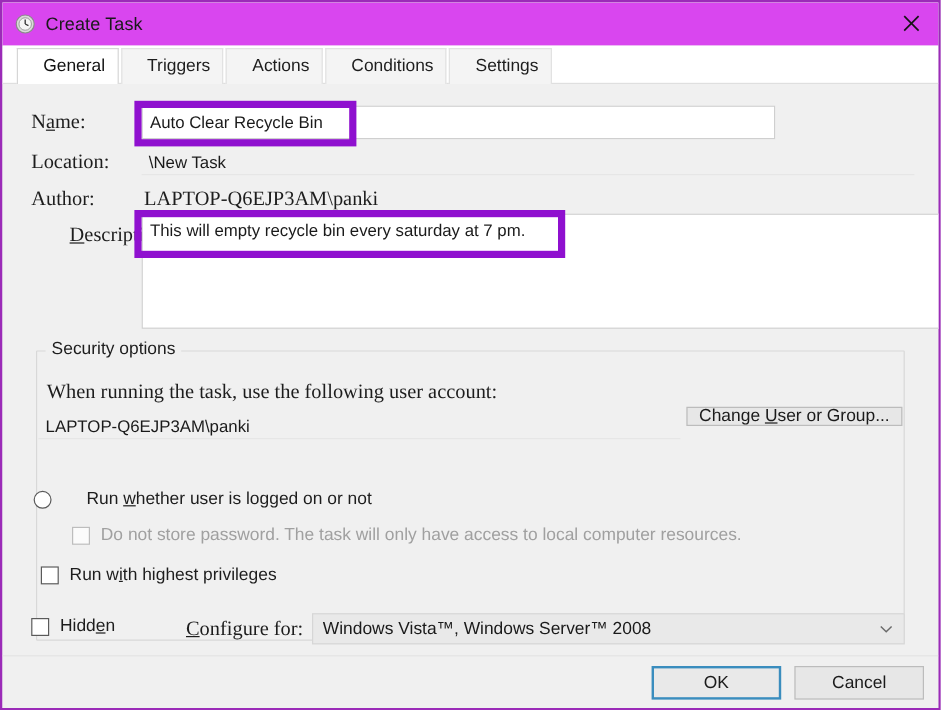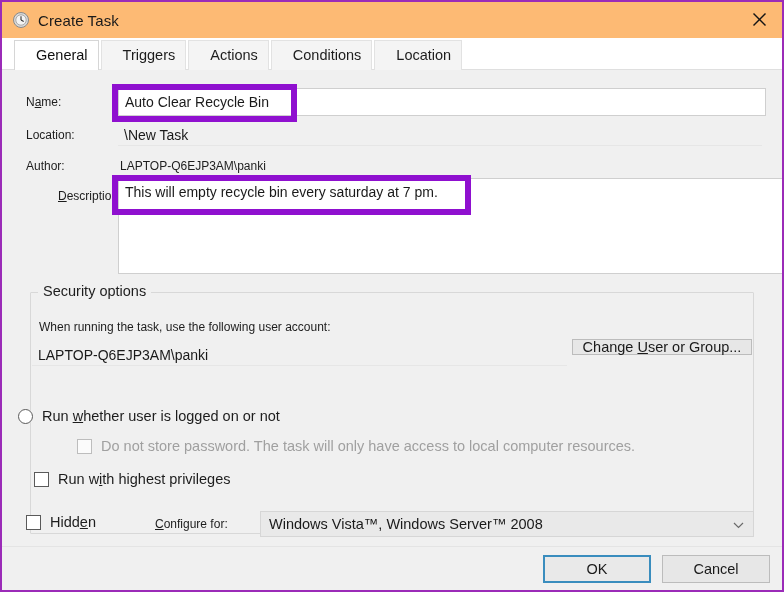--- a/index.html
+++ b/index.html
@@ -19,21 +19,21 @@
     border: 2px solid #9b2bb8;
     overflow: hidden;
   }
 
   
   #titlebar {
     position: absolute;
     left: 0; top: 0;
     width: 780px;
     height: 36px;
-    background: #fdba74;
+    background: #d946ef;
     display: flex;
     align-items: center;
   }
   #title-icon {
     margin-left: 10px;
     width: 18px; height: 18px;
     flex: 0 0 auto;
   }
   #title-text {
     margin-left: 8px;
@@ -86,24 +86,25 @@
   #page {
     position: absolute;
     left: 0; top: 68px;
     width: 780px;
     height: 476px;
     background: #f0f0f0;
   }
 
   .lbl {
     position: absolute;
-    font-size: 12px;
+    font-size: 17px;
     color: #1d1d1d;
     line-height: 18px;
     white-space: nowrap;
+    font-family: Liberation Serif, serif;
   }
   .u { text-decoration: underline; text-underline-offset: 1px; }
 
   .textbox {
     position: absolute;
     background: #ffffff;
     border: 1px solid #cfcfcf;
     font-size: 14px;
     color: #1a1a1a;
     padding: 4px 6px;
@@ -259,27 +260,27 @@
         <line x1="13.5" y1="1.5" x2="1.5" y2="13.5" stroke="#141414" stroke-width="1.4"></line>
       </svg>
     </div>
   </div>
 
   <div id="tabstrip">
     <div class="tab active">General</div>
     <div class="tab">Triggers</div>
     <div class="tab">Actions</div>
     <div class="tab">Conditions</div>
-    <div class="tab">Location</div>
+    <div class="tab">Settings</div>
   </div>
 
   <div id="page">
 
     <div class="lbl" style="left:24px; top:23px;">N<span class="u">a</span>me:</div>
-    <div class="textbox" style="left:116px; top:18px; width:648px; height:28px;">Auto Clear Recycle Bin</div>
+    <div class="textbox" style="left:116px; top:18px; width:528px; height:28px;">Auto Clear Recycle Bin</div>
 
     <div class="lbl" style="left:24px; top:56px;">Location:</div>
     <div class="textbox readonly" style="left:116px; top:52px; width:644px; height:24px;">\New Task</div>
 
     <div class="lbl" style="left:24px; top:87px;">Author:</div>
     <div class="lbl" style="left:118px; top:87px;">LAPTOP-Q6EJP3AM\panki</div>
 
     <div class="lbl" style="left:24px; top:117px;margin-left:32px;"><span class="u">D</span>escription:</div>
     <div class="textbox" style="left:116px; top:108px; width:700px; height:96px; white-space:normal;">This will empty recycle bin every saturday at 7 pm.</div>
 
@@ -288,26 +289,26 @@
 
     <div class="lbl" style="left:37px; top:248px;">When running the task, use the following user account:</div>
 
     <div class="textbox readonly" style="left:30px; top:272px; width:535px; height:24px;">LAPTOP-Q6EJP3AM\panki</div>
 
     <div class="btn" style="left:570px; top:269px; width:180px; height:16px;">
       <span>Change <span class="u">U</span>ser or Group...</span>
     </div>
 
 
-    <div class="radio-row" style="left:16px; top:338px;">
+    <div class="radio-row" style="left:26px; top:338px;gap:20px;">
       <span class="radio"></span>
       <span class="rtext">Run <span class="u">w</span>hether user is logged on or not</span>
     </div>
 
-    <div class="check-row" style="left:75px; top:368px;">
+    <div class="check-row" style="left:58px; top:368px;">
       <span class="cb disabled"></span>
       <span class="rtext disabled-text">Do not store password.  The task will only have access to local computer resources.</span>
     </div>
 
     <div class="check-row" style="left:32px; top:401px;">
       <span class="cb"></span>
       <span class="rtext">Run w<span class="u">i</span>th highest privileges</span>
     </div>
 
     <div class="check-row" style="left:24px; top:444px;">

